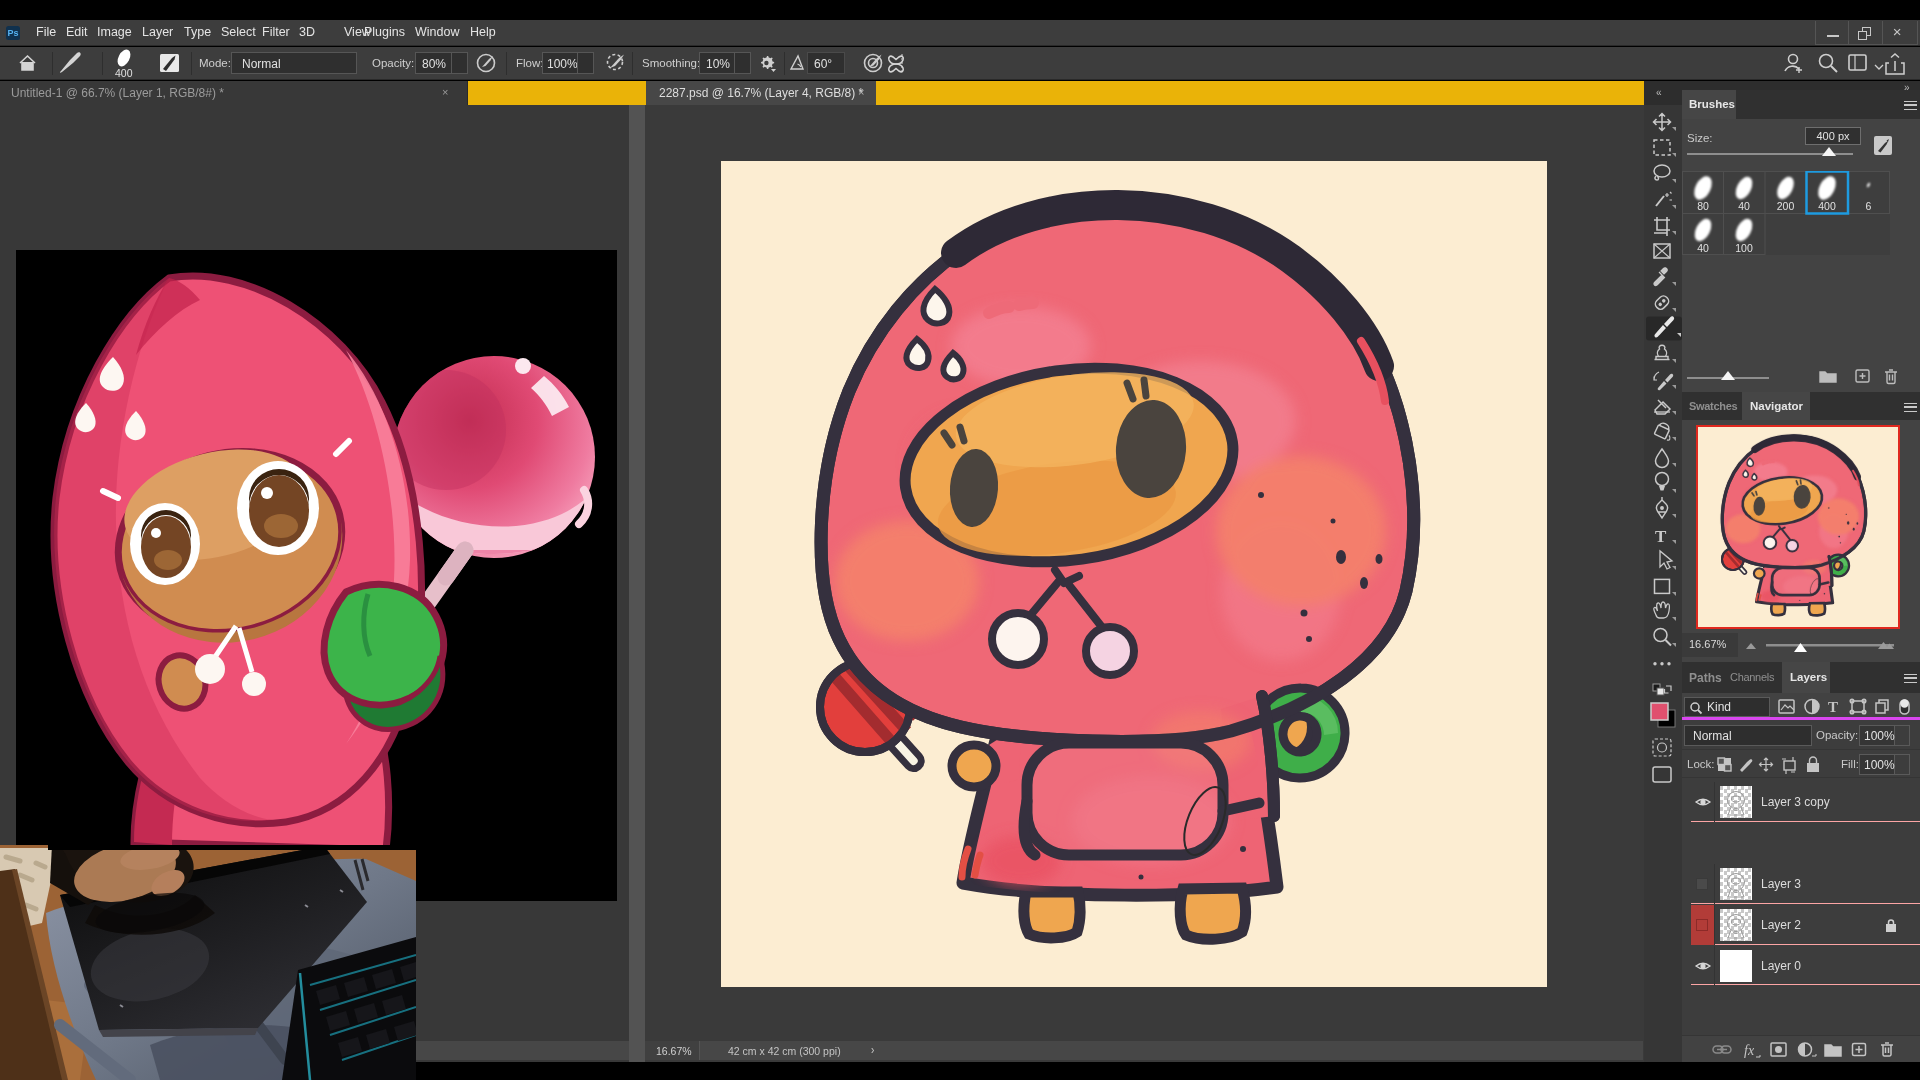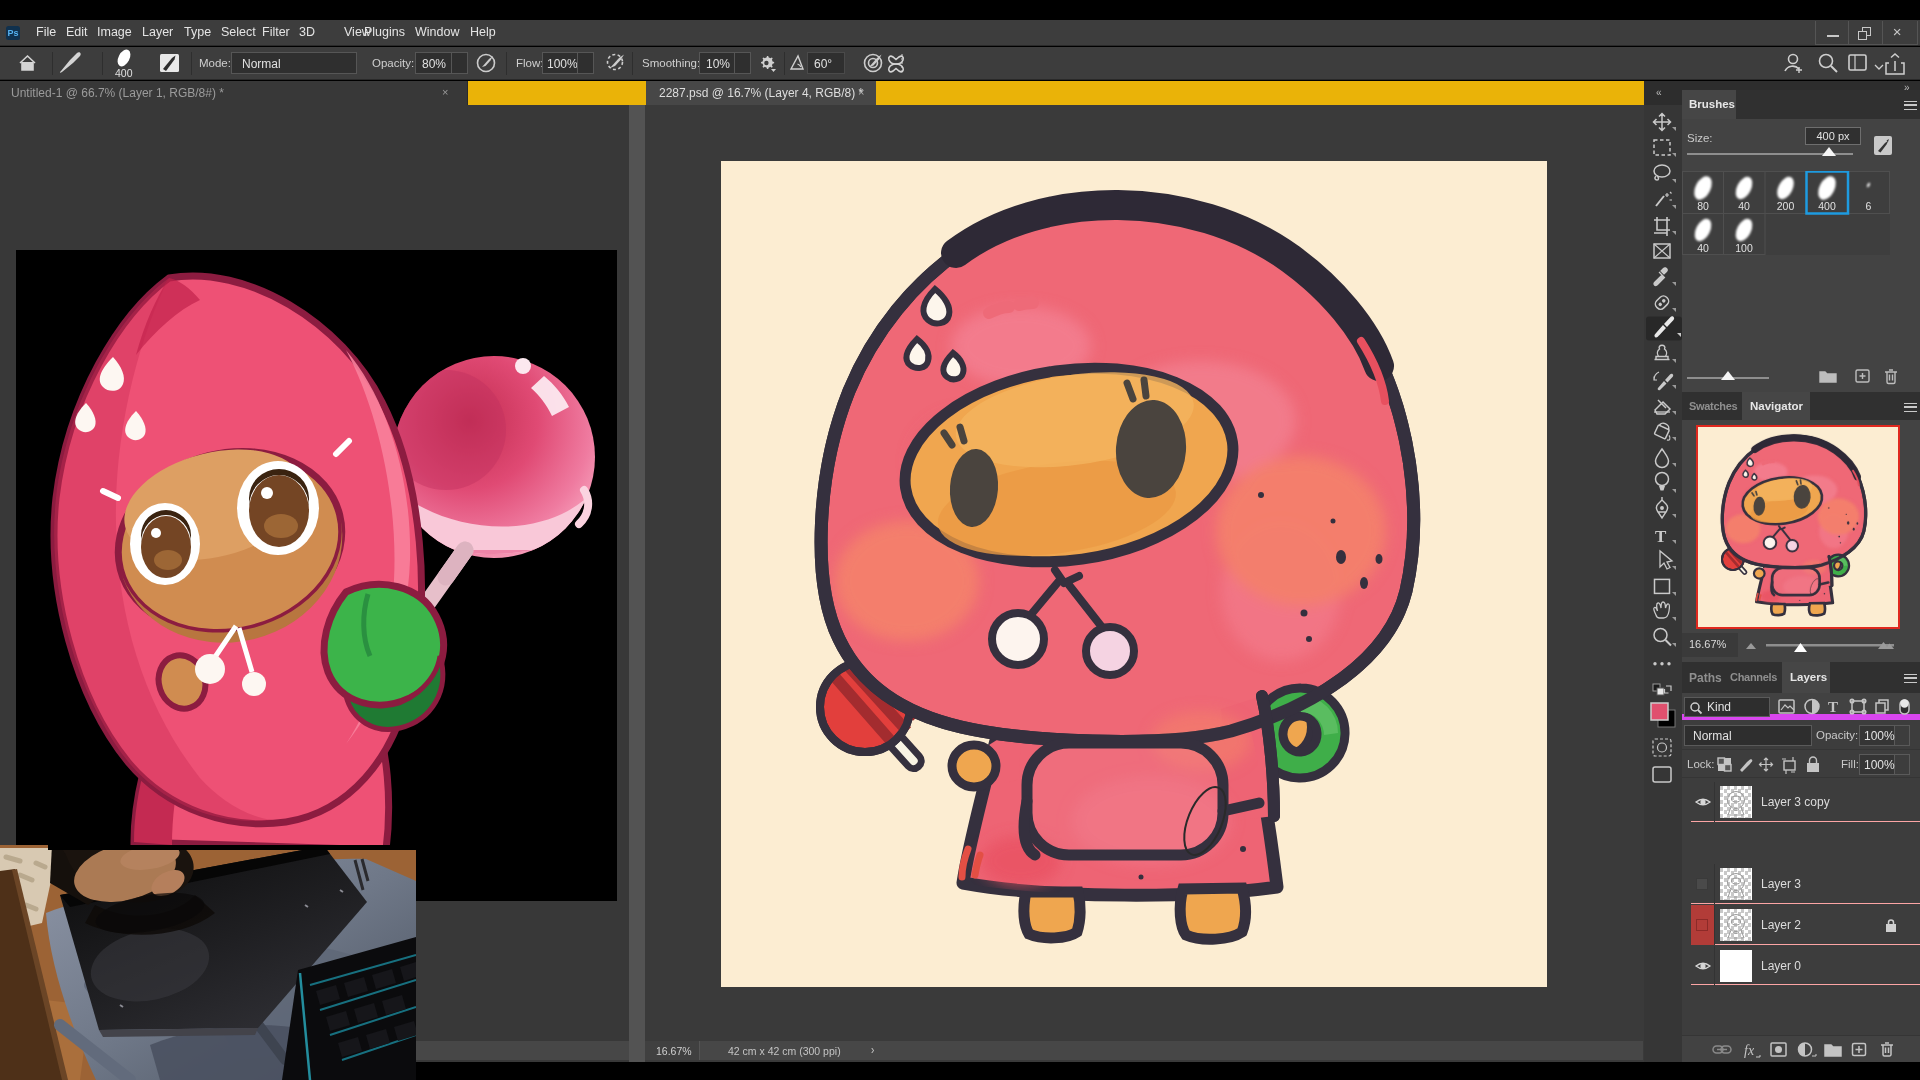--- a/index.html
+++ b/index.html
@@ -526,30 +526,30 @@
         <path d="M4 16 l5 -6 l5 6 z" fill="#9a9a9a"></path>
         <rect x="24" y="11" width="128" height="2.5" fill="#8e8e8e"></rect>
         <path d="M52 19 l6.5 -9 l6.5 9 z" fill="#fff"></path>
         <path d="M136 16 l5.5 -7 l5.5 7 z" fill="#9a9a9a"></path>
           <path d="M143 16 l4.5 -5.5 l4.5 5.5 z" fill="#9a9a9a"></path>
       </svg>
     </div>
 
     <div class="abs" style="left:0;top:572px;width:238px;height:31px;background:#303030;">
       <span class="abs" style="left:7px;top:9px;color:#8f8f8f;font-weight:bold;font-size:12px;">Paths</span>
-      <span class="abs" style="left:48px;top:9px;color:#8f8f8f;font-weight:bold;font-size:11px;letter-spacing:-0.3px;">Channels</span>
+      <span class="abs" style="left:48px;top:9px;color:#8f8f8f;font-weight:normal;font-size:11px;letter-spacing:-0.3px;">Channels</span>
       <div class="abs" style="left:100px;top:0;width:48px;height:31px;background:#464646;">
           <span class="abs" style="left:8px;top:9px;color:#e6e6e6;font-weight:bold;font-size:11.5px;">Layers</span>
         </div>
       <div class="abs ham" style="left:222px;top:12px;"></div>
     </div>
 
     <div class="abs" style="left:0;top:603px;width:238px;height:369px;background:#3d3d3d;">
 
-      <div class="abs" style="left:0;top:0;width:238px;height:27px;background:#424242;border-bottom:6px solid #d946ef;">
+      <div class="abs" style="left:0;top:0;width:238px;height:27px;background:#424242;border-bottom:3px solid #d946ef;">
         <div class="abs" style="left:2px;top:4px;width:86px;height:20px;background:#2e2e2e;border:1px solid #5a5a5a;">
           <svg class="abs" style="left:4px;top:3px;" width="14" height="14">
               <circle cx="6" cy="6" r="4" fill="none" stroke="#ccc" stroke-width="1.5"></circle>
               <path d="M9 9 l3.5 3.5" stroke="#ccc" stroke-width="1.8"></path>
             </svg>
           <span class="abs" style="left:22px;top:2px;color:#e2e2e2;">Kind</span>
           <div class="chev" style="left:72px;top:7px;"></div>
         </div>
         <svg class="abs" style="left:94px;top:3px;" width="144" height="22" fill="none" stroke="#c4c4c4" stroke-width="1.5">
           <rect x="3" y="4" width="15" height="13" rx="1"></rect>

